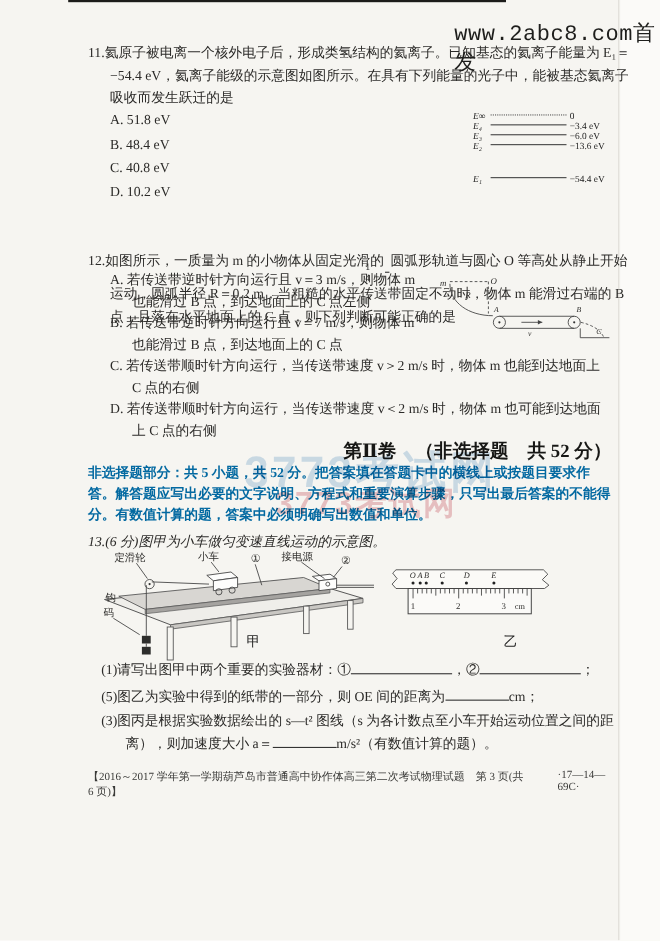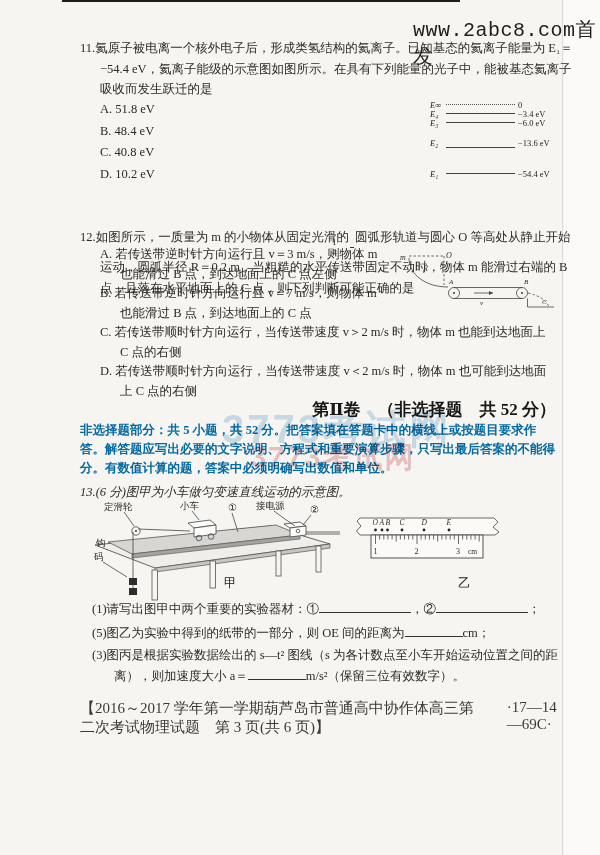--- a/index.html
+++ b/index.html
@@ -13,21 +13,21 @@
   .q{position:absolute;font-size:12.5px;}
   .stem{padding-left:20px;text-indent:-20px;}
   .q11-stem{left:80px;top:38px;width:476px;line-height:20.5px;}
   .q11-opts{left:100px;top:99px;line-height:21.5px;}
   .elevels{position:absolute;left:430px;top:100px;width:134px;font-size:8.5px;color:#222;}
   .elevel-row{display:flex;align-items:center;height:9px;}
   .elevel-row .lname{width:16px;font-style:italic;}
   .elevel-row .lline{flex:1;border-top:1px solid #444;margin:0 3px 0 0;}
   .elevel-row.dotted .lline{border-top:1px dotted #555;}
   .elevel-row .lval{width:46px;}
-  .gap-sm{margin-top:12px;align-items:flex-end;}
+  .gap-sm{margin-top:0;}
   .gap-lg{margin-top:21px;}
   .q12-stem{left:80px;top:179px;width:476px;line-height:20.5px;margin-top:48px;}
   .q12-opts{left:100px;top:245px;width:456px;line-height:19.5px;}
   .q12-opts .opt{padding-left:20px;text-indent:-20px;}
   .q12fig{float:right;margin:2px 0 2px 8px;}
   .frac{display:inline-flex;flex-direction:column;align-items:center;vertical-align:-4px;
         font-size:9px;line-height:9px;margin:0 1px;}
   .frac .num{border-bottom:1px solid #333;padding:0 2px;}
   .sec2-title{position:absolute;left:80px;top:398px;width:476px;text-align:right;
               font-size:17px;font-weight:bold;color:#171715;z-index:2;}
@@ -43,21 +43,21 @@
   .fig-cap{position:absolute;font-size:12.5px;color:#222;}
   .cap-jia{left:224px;top:575px;}
   .cap-yi{left:458px;top:575px;}
   .sub{left:92px;top:0;width:466px;line-height:21px;}
   .sub1{top:599px;}
   .sub2{top:623px;}
   .sub3{top:645px;padding-left:22px;text-indent:-22px;}
   .blank{display:inline-block;border-bottom:1px solid #333;height:12px;vertical-align:baseline;}
   .b92{width:92px;} .b58{width:58px;}
   .footer{position:absolute;left:80px;top:699px;width:486px;display:flex;justify-content:flex-end;
-          gap:26px;font-size:15px;color:#3a3a38;}
+          gap:26px;font-size:10px;color:#3a3a38;}
   svg text{fill:#2b2a28;}
   svg .it{font-style:italic;}
   .thin{stroke:#444;stroke-width:.8;fill:none;}
   .dash{stroke-dasharray:2.5,2;}
 </style>
 </head>
 <body>
 
 <div class="page">
   <div class="edge-strip"></div>
@@ -252,20 +252,20 @@
   <div class="fig-cap cap-jia">甲</div>
   <div class="fig-cap cap-yi">乙</div>
 
   <div class="q sub sub1">
     <span>(1)请写出图甲中两个重要的实验器材：①</span><span class="blank b92"></span><span>，②</span><span class="blank b92"></span><span>；</span>
   </div>
   <div class="q sub sub2">
     <span>(5)图乙为实验中得到的纸带的一部分，则 OE 间的距离为</span><span class="blank b58"></span><span>cm；</span>
   </div>
   <div class="q sub sub3">
-    <span>(3)图丙是根据实验数据绘出的 s—t² 图线（s 为各计数点至小车开始运动位置之间的距离），则加速度大小 a＝</span><span class="blank b58"></span><span>m/s²（保留三位有效数字）。</span>
+    <span>(3)图丙是根据实验数据绘出的 s—t² 图线（s 为各计数点至小车开始运动位置之间的距离），则加速度大小 a＝</span><span class="blank b58"></span><span>m/s²（有数值计算的题）。</span>
   </div>
 
   <div class="footer">
     <span>【2016～2017 学年第一学期葫芦岛市普通高中协作体高三第二次考试物理试题　第 3 页(共 6 页)】</span>
     <span>·17—14—69C·</span>
   </div>
 </div>
 
 </body></html>

